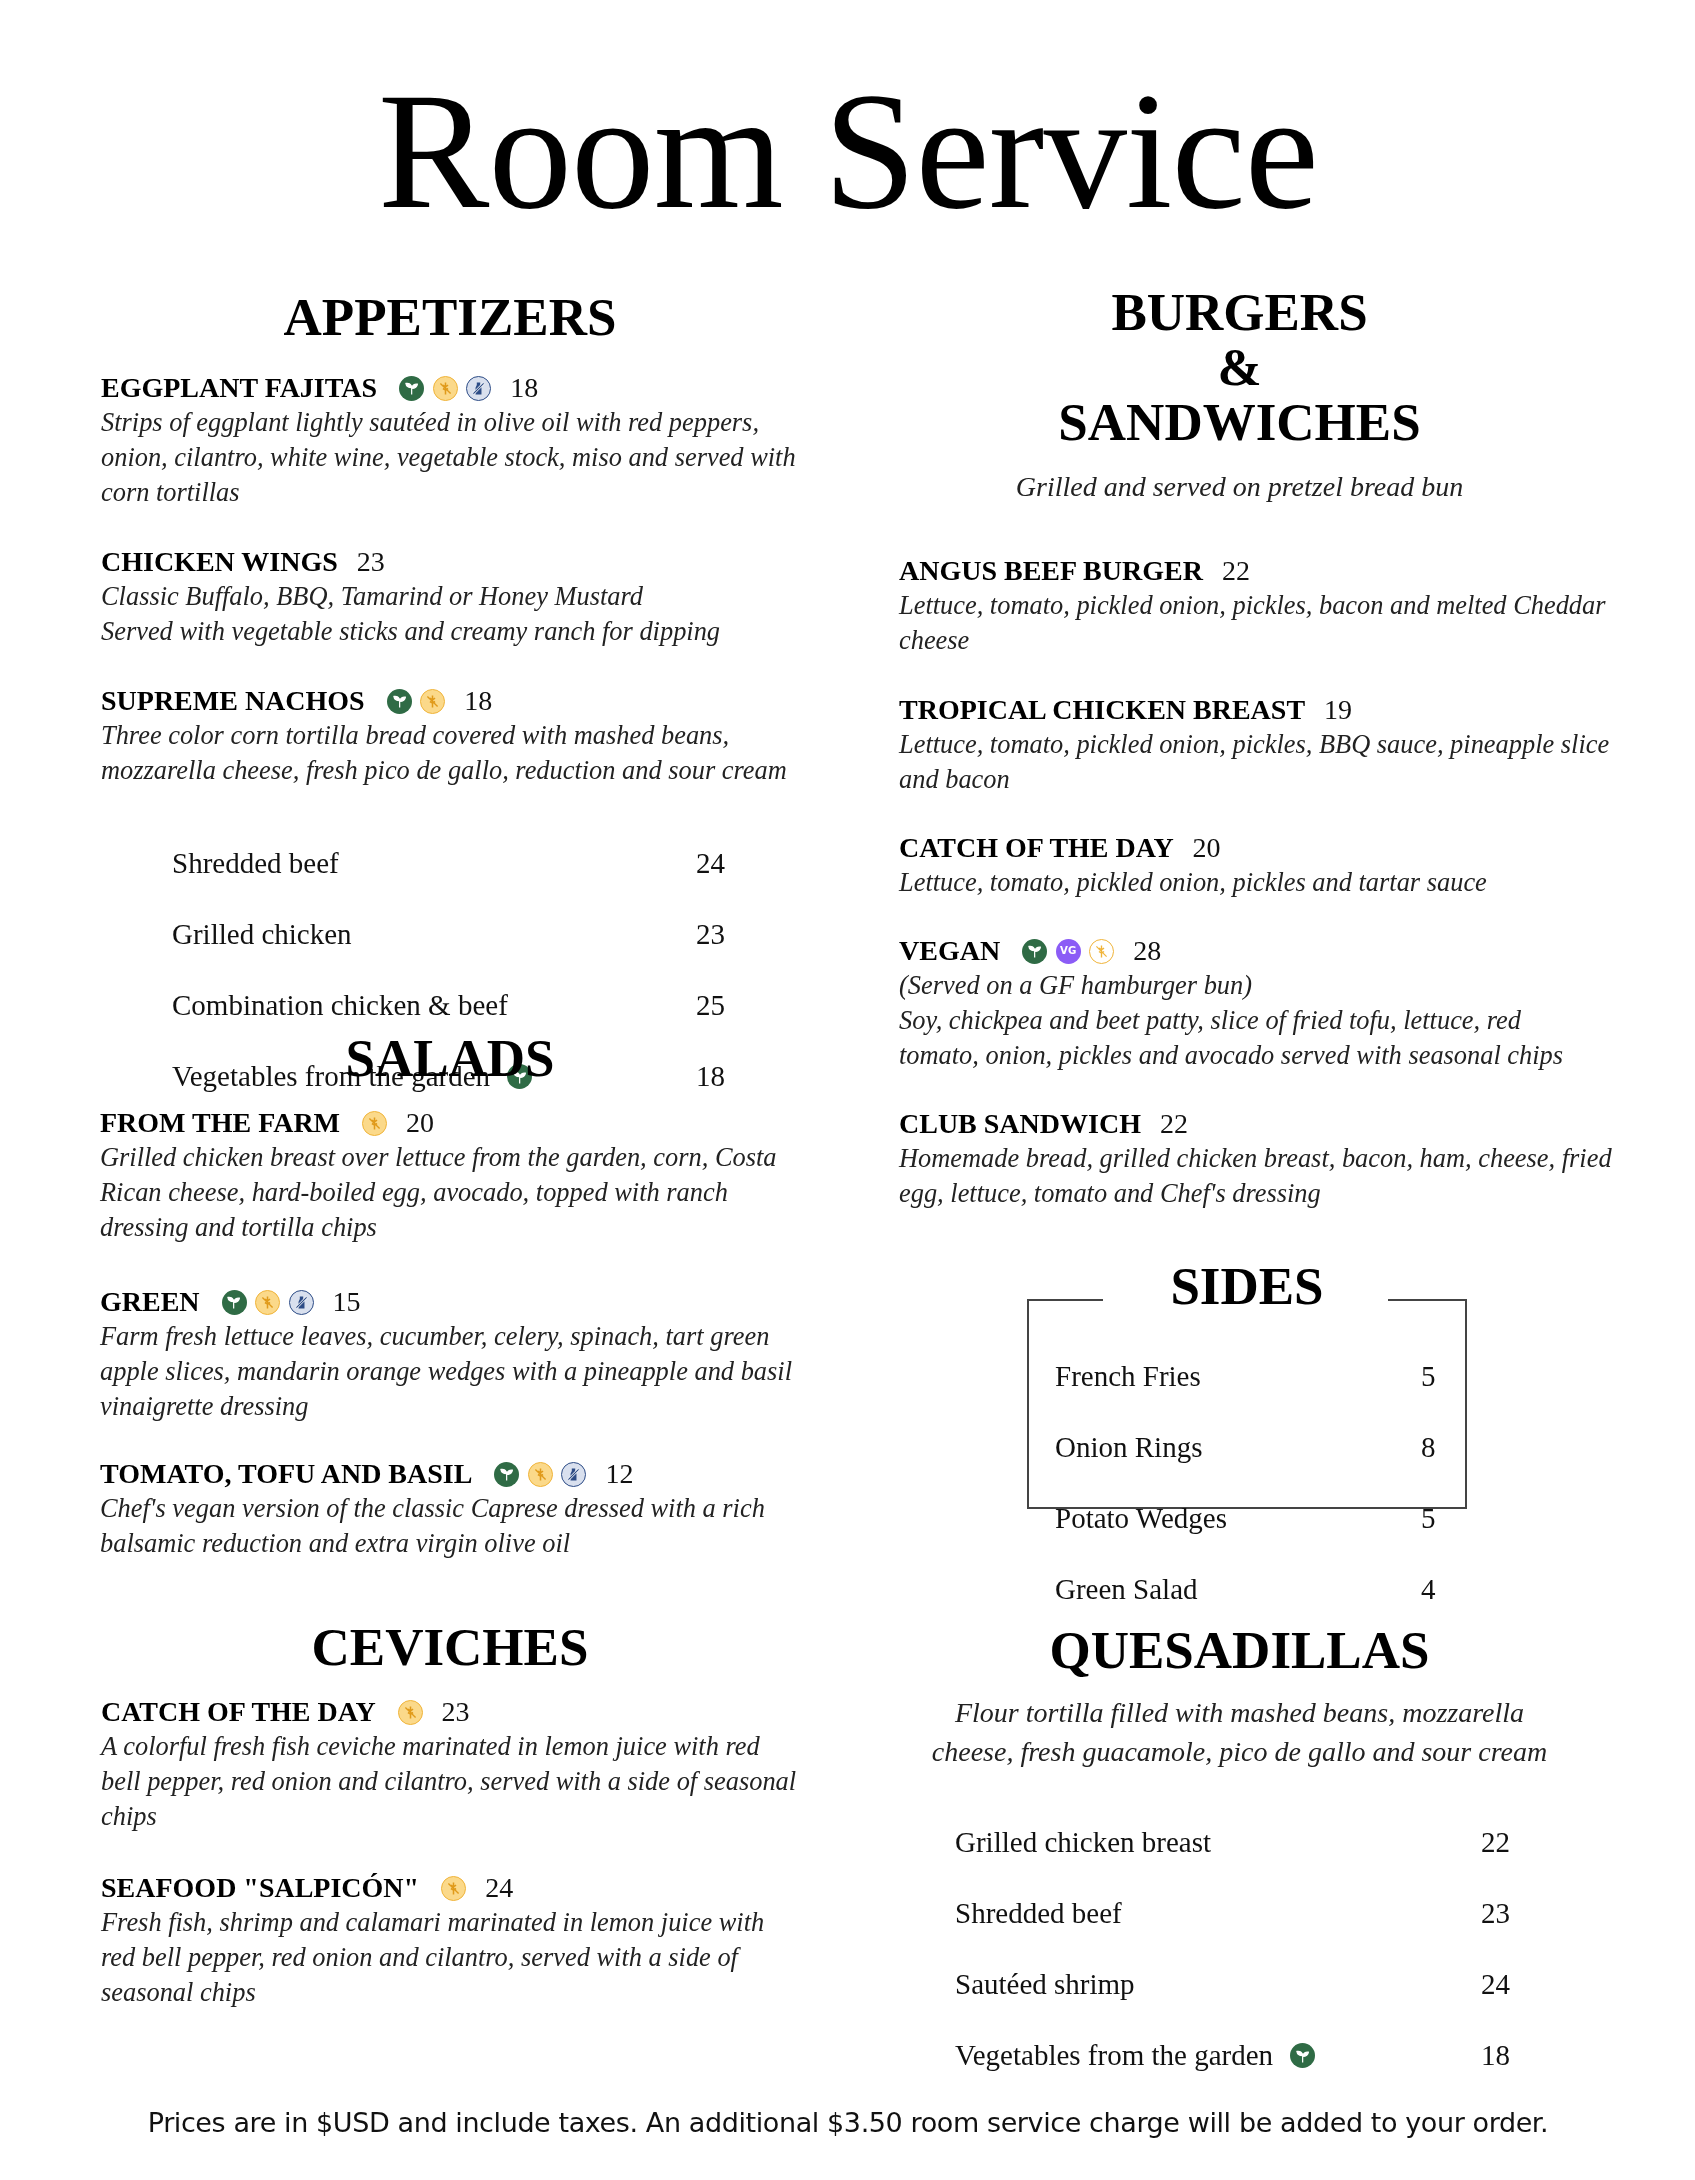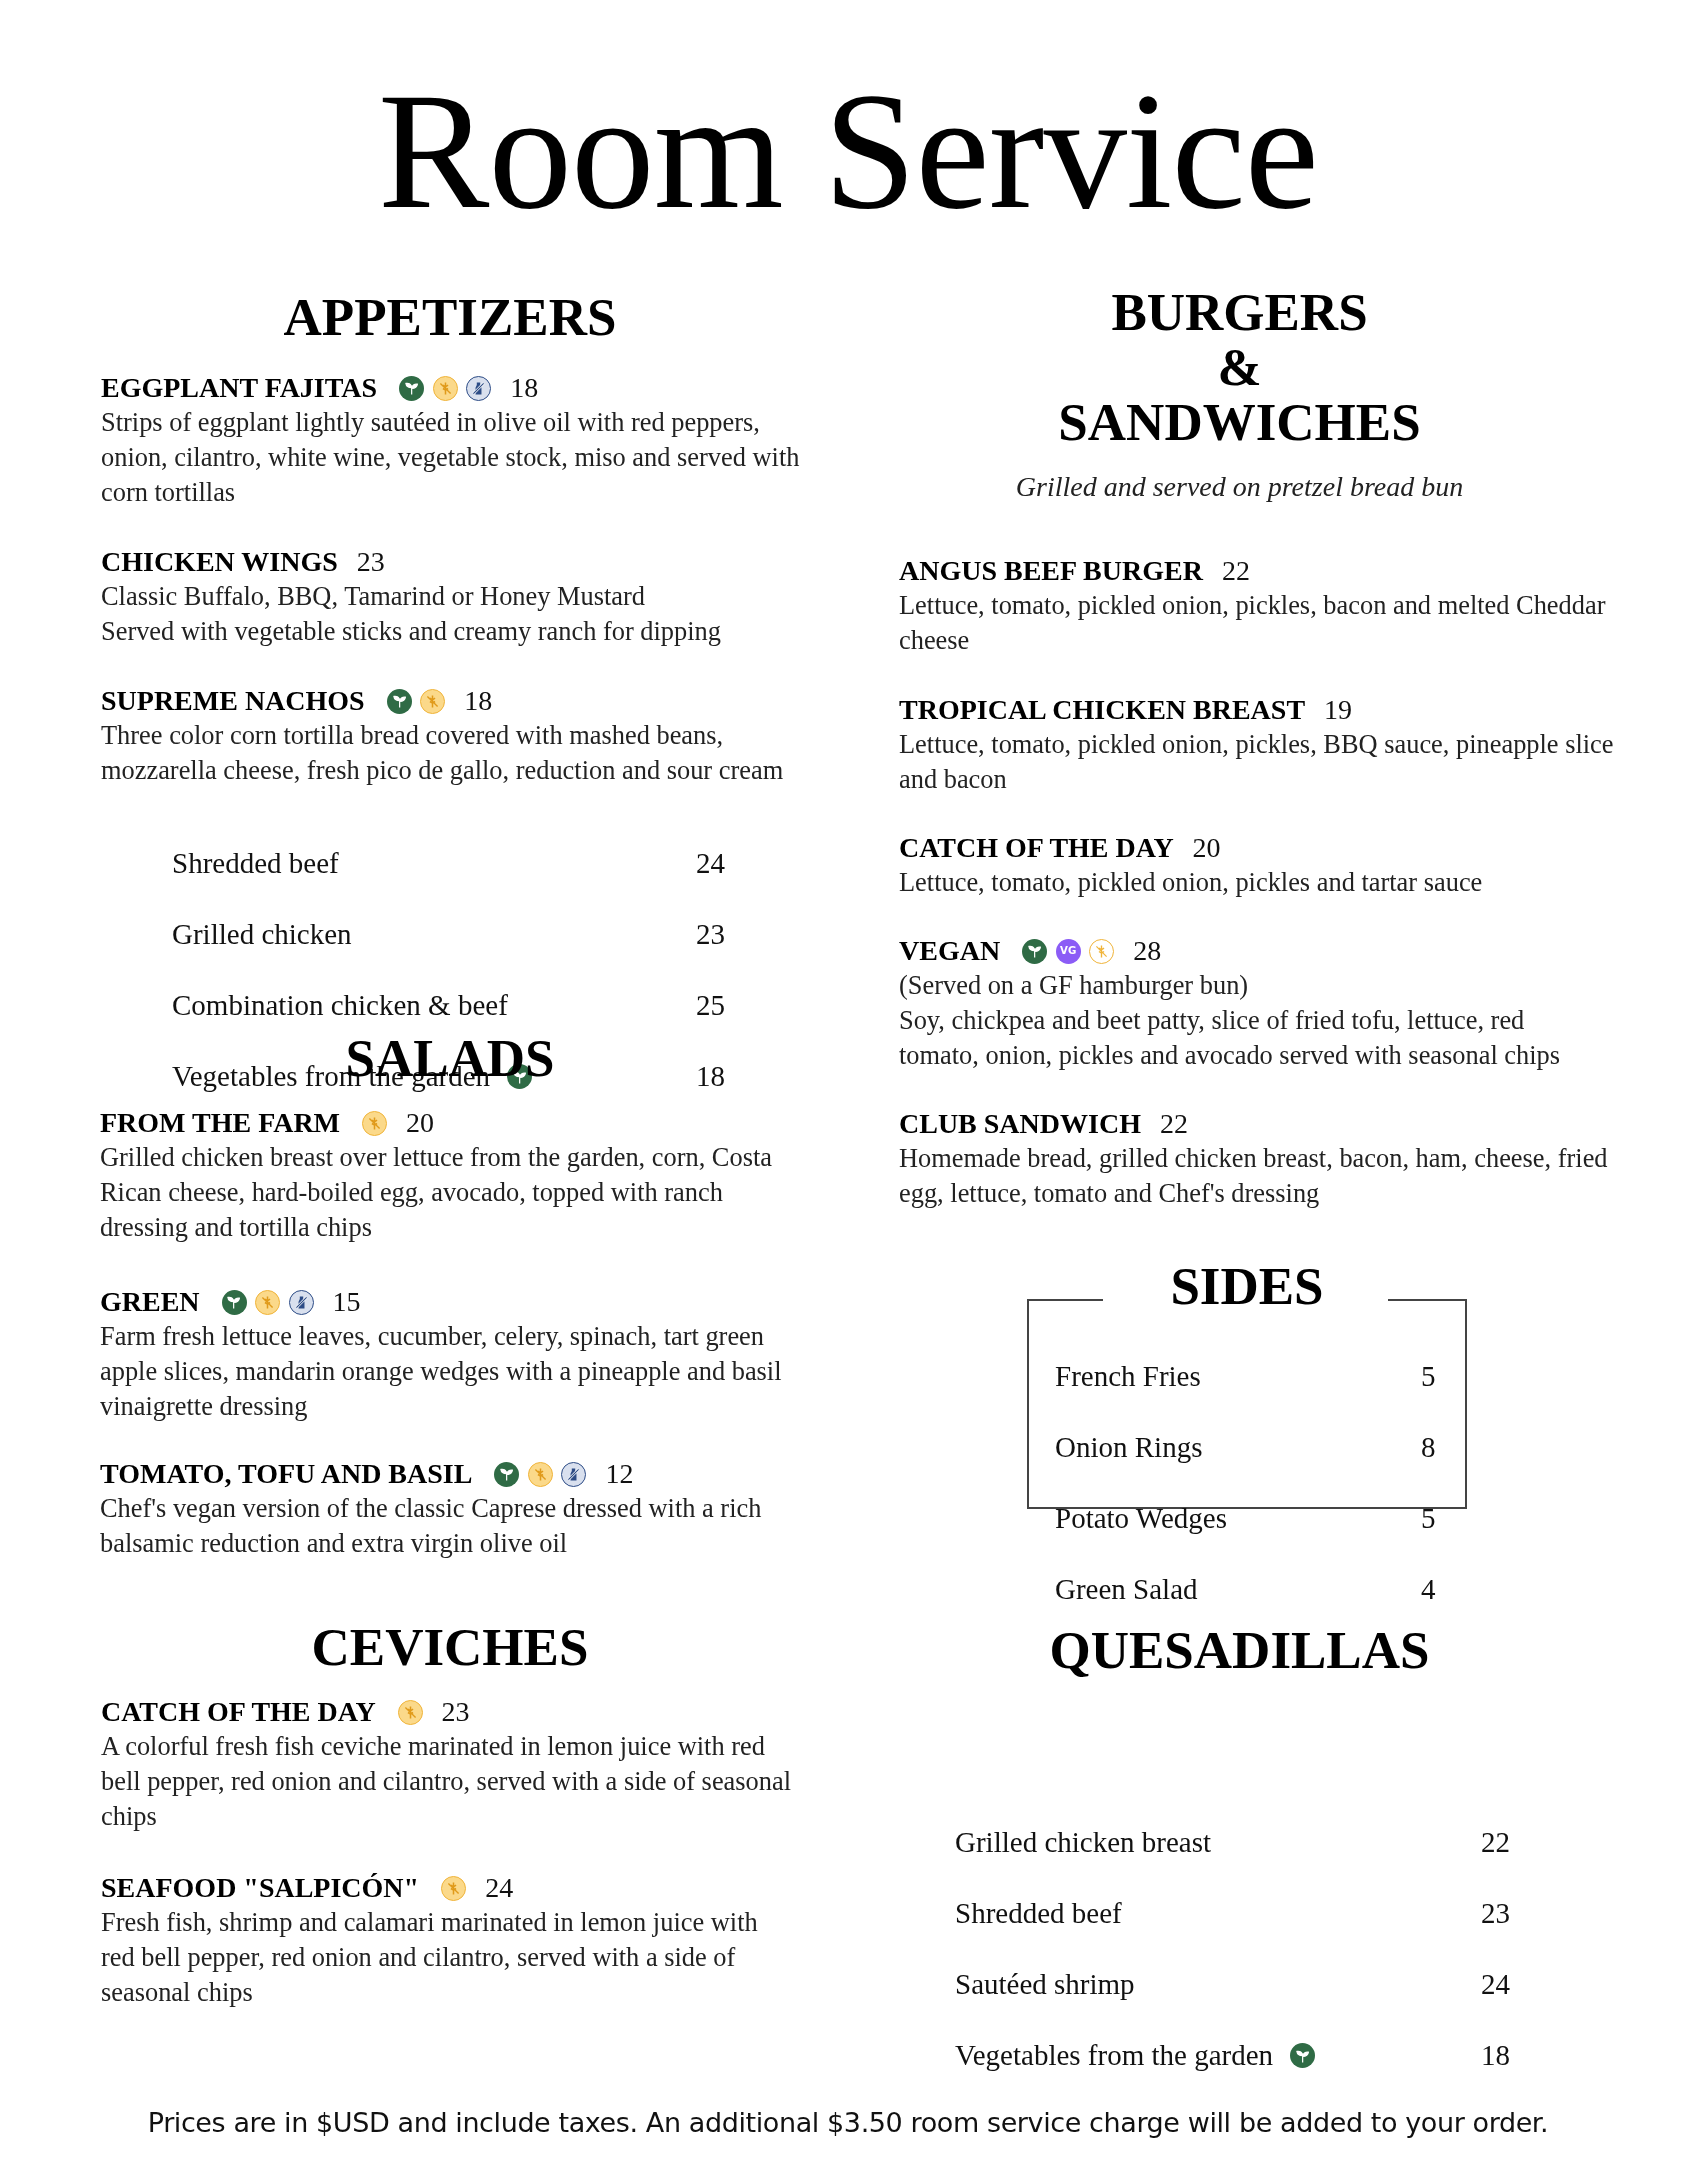--- a/index.html
+++ b/index.html
@@ -8,21 +8,21 @@
   .col { position:absolute; }
   .col-left { left:101px; width:698px; }
   .sec-h { font-family:"Liberation Serif", serif; font-weight:bold; font-size:53px; line-height:55px; text-align:center; color:#000; margin:0; }
   .sec-sub { font-family:"Liberation Serif", serif; font-style:italic; font-size:28px; line-height:39px; text-align:center; color:#222; }
   .item { position:absolute; }
   .item-head { display:flex; align-items:center; font-family:"Liberation Serif", serif; font-size:28px; line-height:34px; height:34px; }
   .item-name { font-weight:bold; color:#000; }
   .item-price { font-weight:normal; margin-left:19px; color:#111; }
   .icons { display:flex; align-items:center; margin-left:22px; gap:8.5px; }
   .icons + .item-price { margin-left:19px; }
-  .item-desc { font-family:"Liberation Serif", serif; font-size:26.4px; line-height:35px; color:#222; }
+  .item-desc { font-family:"Liberation Serif", serif; font-style:italic; font-size:26.4px; line-height:35px; color:#222; }
   .ico { width:25px; height:25px; border-radius:50%; box-sizing:border-box; display:inline-flex; align-items:center; justify-content:center; position:relative; }
   .ico svg { display:block; }
   .ico-vegan { background:#2f6b45; }
   .ico-vg { background:#8b5cf6; color:#fff; font-family:"DejaVu Sans", sans-serif; font-weight:bold; font-size:10.2px; }
   .ico-gf { background:#fbd98a; border:1.7px solid #f0b43a; }
   .ico-gf-outline { background:#fff; border:1.7px solid #f0b43a; }
   .ico-df { background:#d9e0ee; border:1.7px solid #2d4c86; }
   .sub-list { position:absolute; font-family:"Liberation Serif", serif; font-size:29px; line-height:39px; color:#111; }
   .sub-row { display:flex; align-items:center; height:39px;margin-top:32px; }
   .sub-name { display:flex; align-items:center; }
@@ -359,20 +359,24 @@
     <span class="sub-price" style="left:366px;">5</span>
   </div>
   <div class="sub-row" style="position:relative;">
     <span class="sub-name">Green Salad</span>
     <span class="sub-price" style="left:366px;">4</span>
   </div>
 </div>
 
 <div class="col" style="left:899px; width:681px; top:1623px;">
   <div class="sec-h">QUESADILLAS</div>
+  <div class="sec-sub" style="margin-top:15.3px;">
+    <div>Flour tortilla filled with mashed beans, mozzarella</div>
+    <div>cheese, fresh guacamole, pico de gallo and sour cream</div>
+  </div>
 </div>
 
 <div class="sub-list" style="left:955px; top:1791px; width:562px;">
   <div class="sub-row" style="position:relative;">
     <span class="sub-name">Grilled chicken breast</span>
     <span class="sub-price" style="left:526px;">22</span>
   </div>
   <div class="sub-row" style="position:relative;">
     <span class="sub-name">Shredded beef</span>
     <span class="sub-price" style="left:526px;">23</span>

